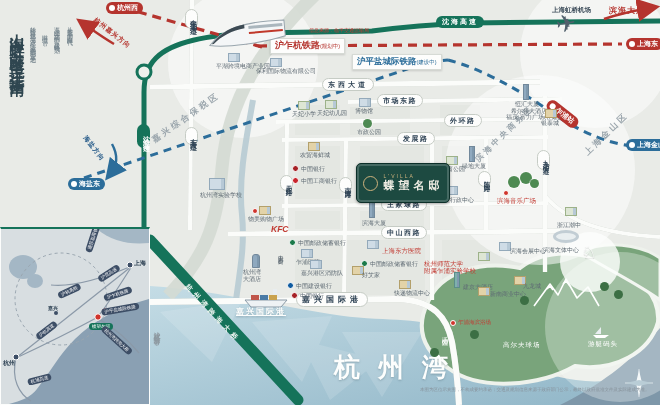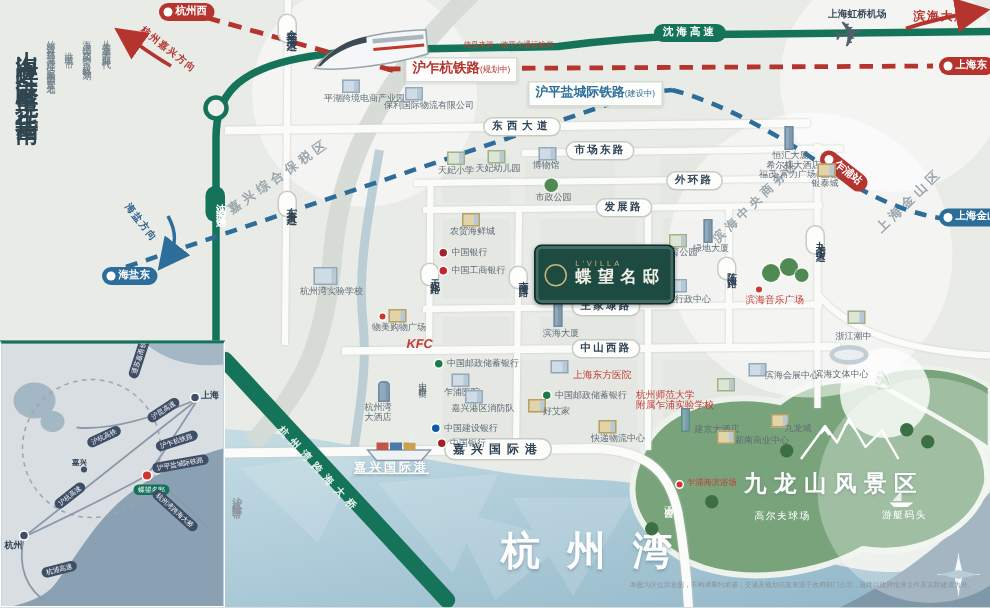--- a/index.html
+++ b/index.html
@@ -324,21 +324,20 @@
 
   <svg class="abs" style="left:243px;top:288px;" width="46" height="20" viewBox="0 0 46 20">
     <path d="M2,12 L44,12 L38,19 L8,19 Z" fill="#eef2f4" stroke="#8a9aa6" stroke-width="1"></path>
     <rect x="8" y="7" width="8" height="5" fill="#c0564a"></rect>
       <rect x="17" y="7" width="8" height="5" fill="#4a7ba6"></rect>
     <rect x="26" y="7" width="8" height="5" fill="#c9a24e"></rect>
       <rect x="30" y="1" width="4" height="6" fill="#e8edef"></rect>
   </svg>
   <div class="bigarea" style="left:236px;top:306px;font-size:8px;letter-spacing:2px;text-decoration:underline;">嘉兴国际港</div>
   <div class="bigarea" style="left:334px;top:350px;font-size:26px;letter-spacing:18px;font-weight:600;">杭州湾</div>
-  <div class="bigarea" style="left:496px;top:313px;font-size:15px;letter-spacing:5px;">九龙山风景区</div>
 
   <div class="lm w vtxt" style="left:441px;top:332px;font-size:6px;letter-spacing:1px;">汤山公园</div>
   <div class="tree dark" style="left:430px;top:348px;"></div>
   <div class="pin" style="left:450px;top:320px;"></div>
   <div class="lm red" style="left:458px;top:319px;font-size:5.5px;">乍浦海滨浴场</div>
   <div class="lm w" style="left:503px;top:341px;font-size:6.5px;letter-spacing:1px;">高尔夫球场</div>
   <div class="lm w" style="left:588px;top:340px;font-size:6.5px;letter-spacing:1px;">游艇码头</div>
   <svg class="abs" style="left:592px;top:327px;" width="18" height="12" viewBox="0 0 18 12">
     <path d="M1,8 L17,8 L13,11 L4,11 Z" fill="#fff"></path>
       <path d="M9,0 L9,7 L3,7 Z" fill="#e9eef1"></path>

